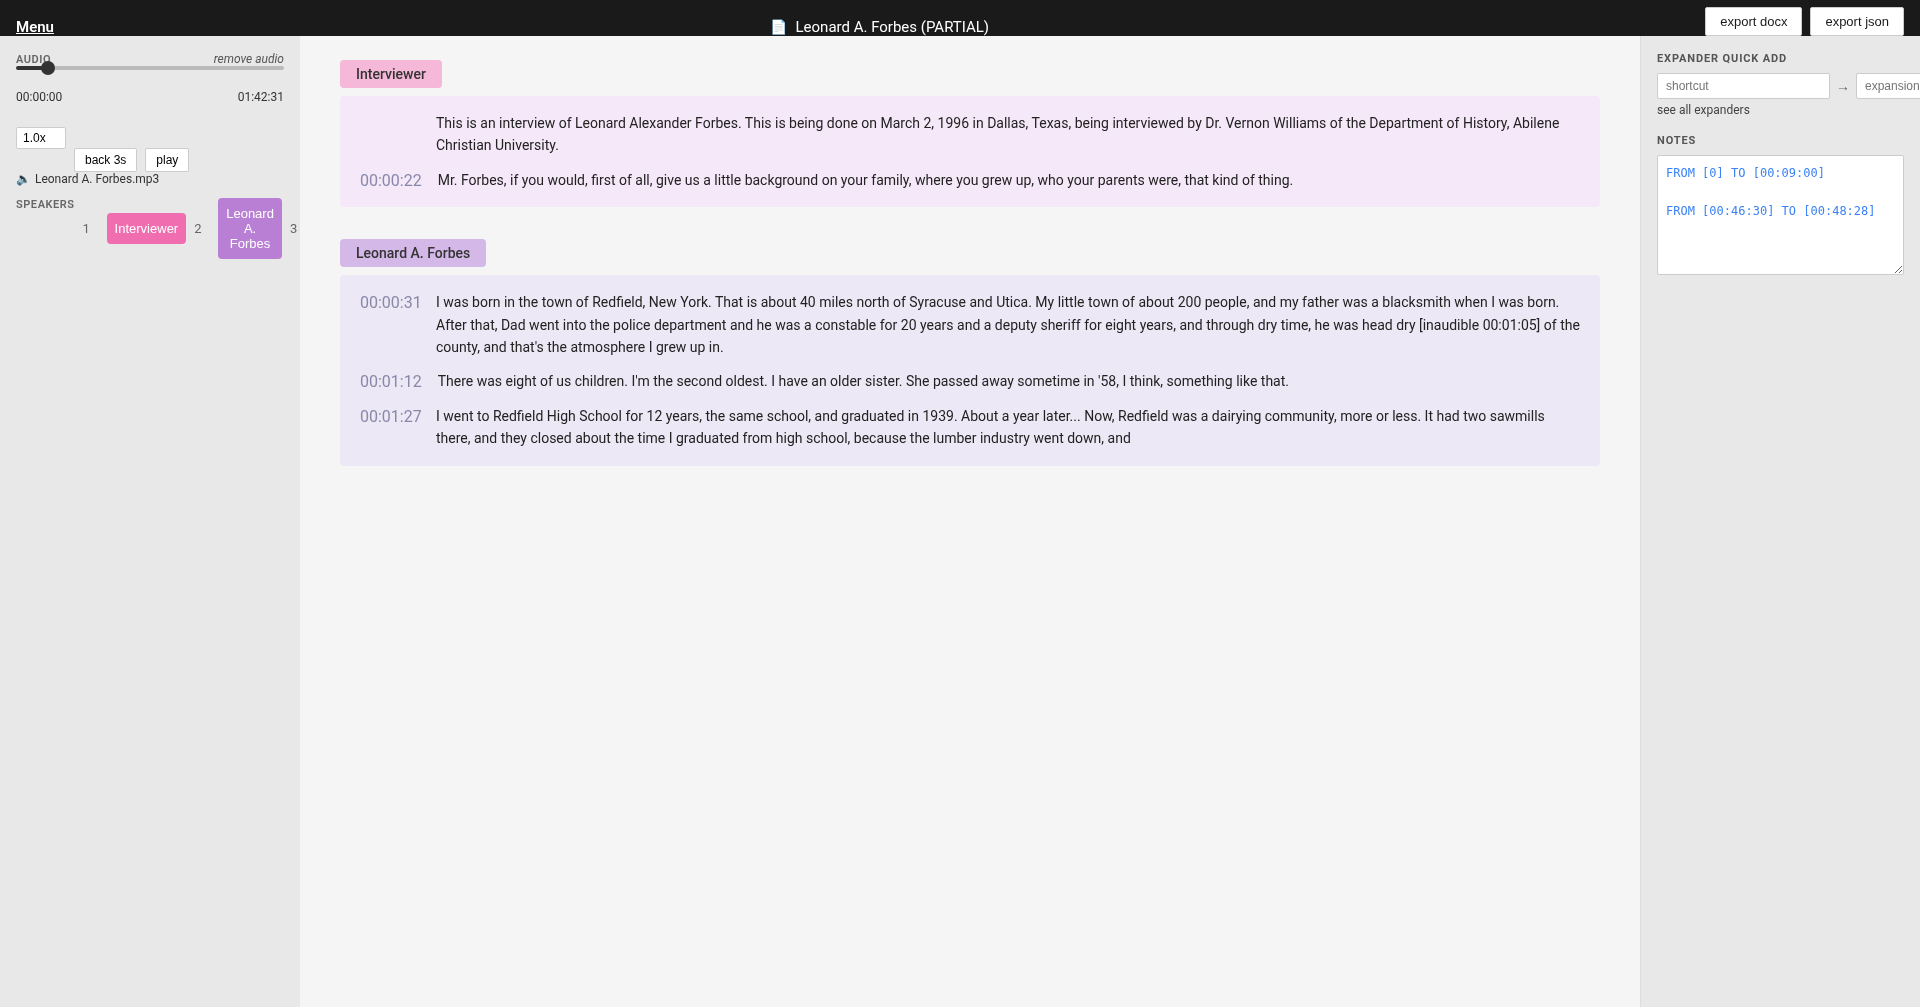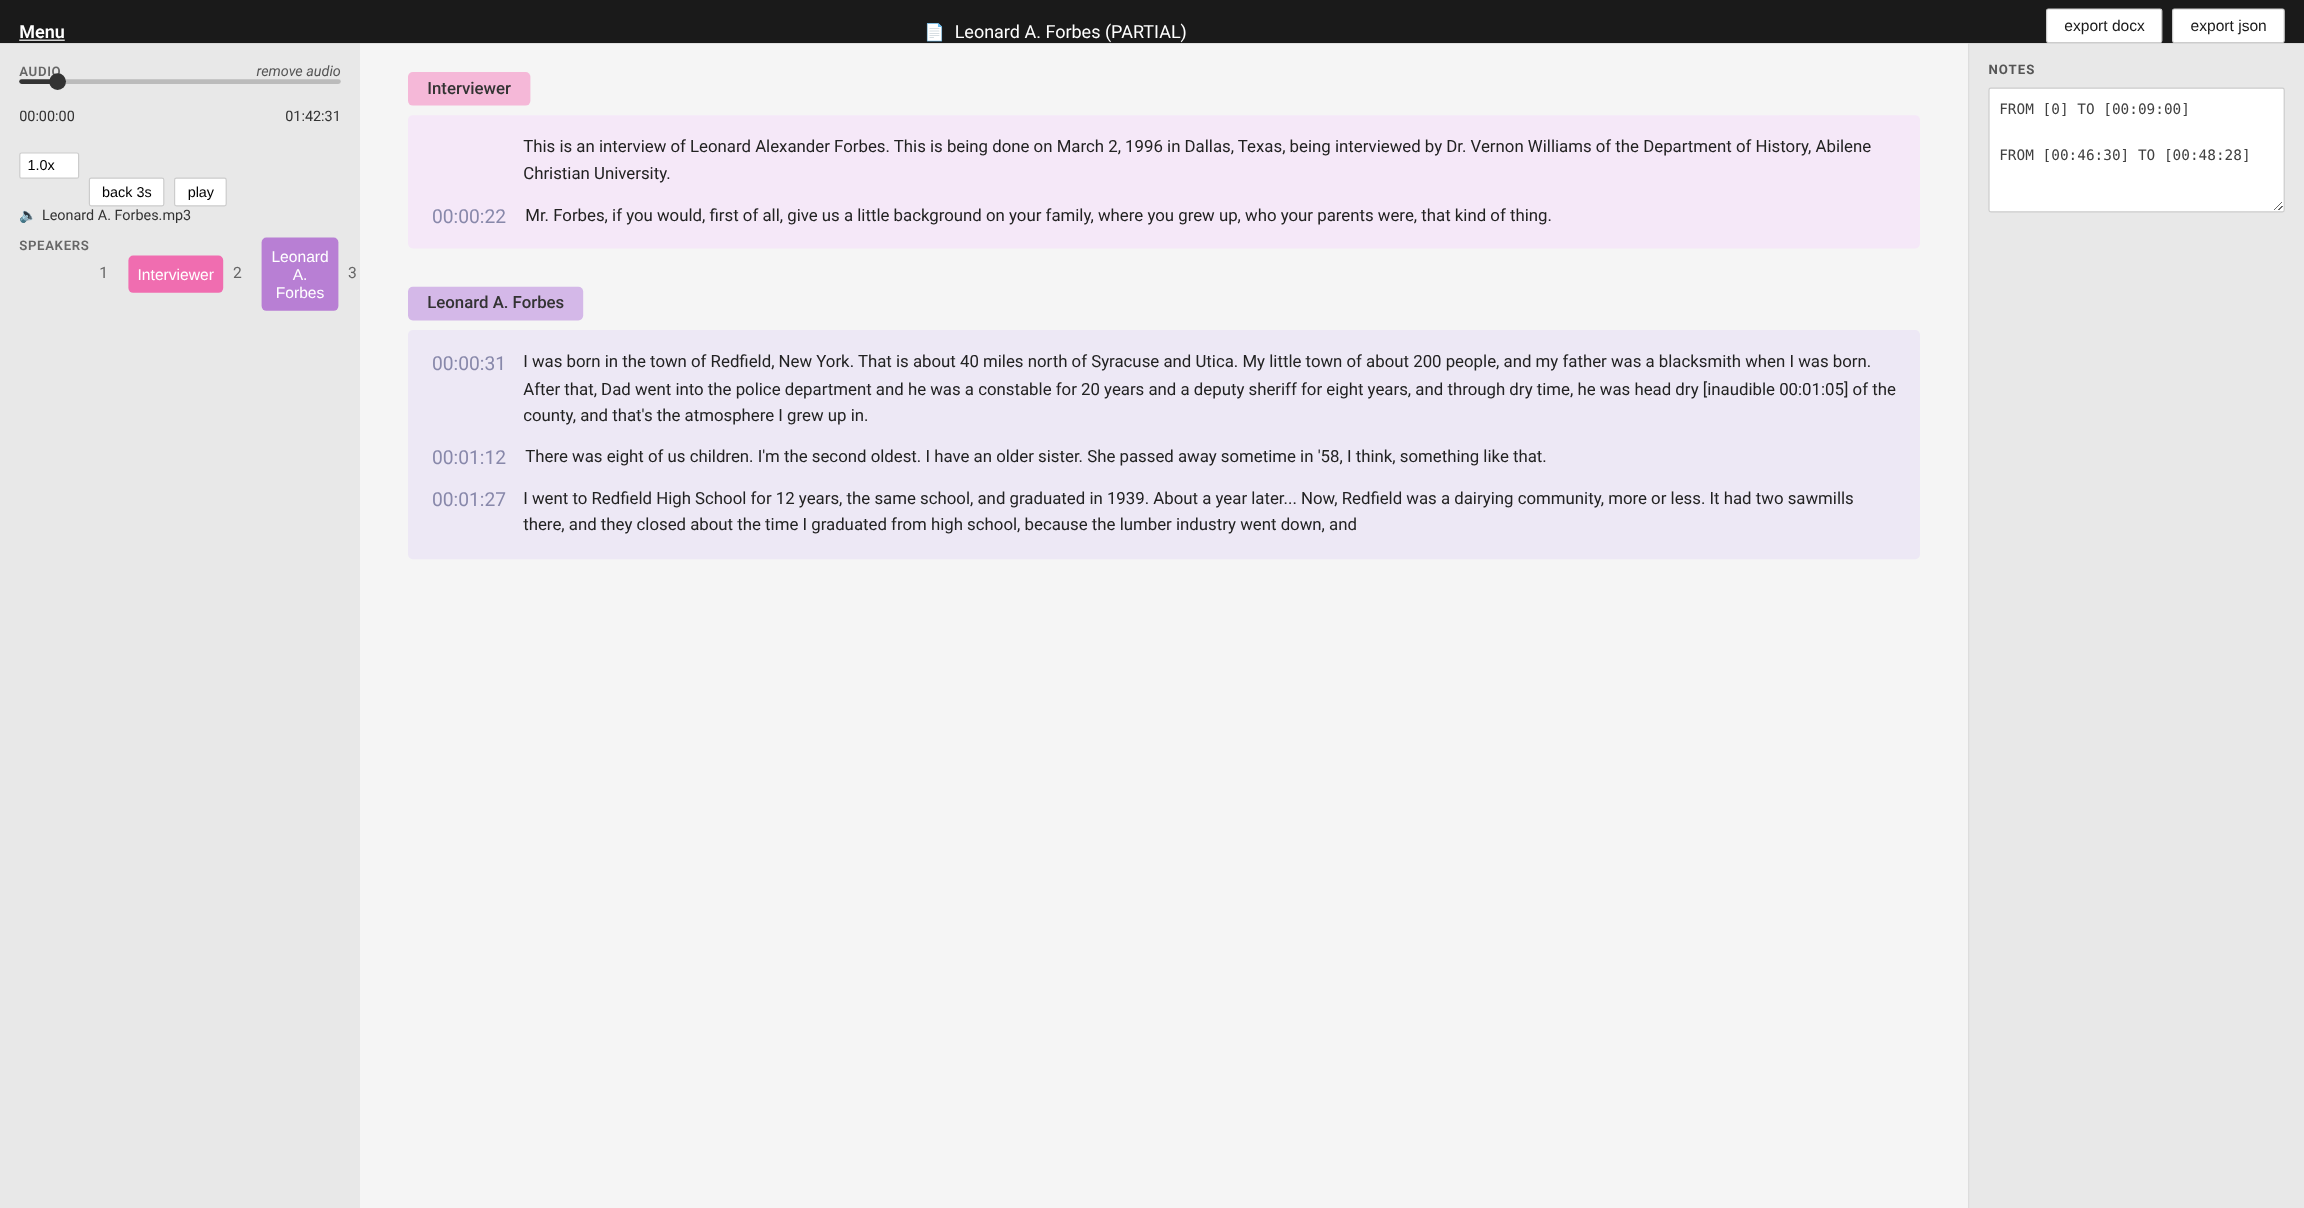--- a/index.html
+++ b/index.html
@@ -293,29 +293,29 @@
       font-size: 14px;
     }
     .see-all-link {
       font-size: 12px;
       color: #444;
       cursor: pointer;
       text-decoration: none;
     }
     .notes-textarea {
       width: 100%;
-      height: 104px;
+      height: 120px;
       border: 1px solid #ccc;
       border-radius: 2px;
       padding: 8px;
       font-size: 12px;
       background: white;
       resize: vertical;
       line-height: 1.6;
-      color: #404040;
+      color: #3b82f6;
     }
 
     
     .transcript::-webkit-scrollbar {
       width: 8px;
     }
     .transcript::-webkit-scrollbar-track {
       background: #e0e0e0;
     }
     .transcript::-webkit-scrollbar-thumb {
@@ -419,20 +419,30 @@
           <span class="timestamp">00:01:27</span>
           <span class="transcript-text">I went to Redfield High School for 12 years, the same school, and graduated in 1939. About a year later... Now, Redfield was a dairying community, more or less. It had two sawmills there, and they closed about the time I graduated from high school, because the lumber industry went down, and</span>
         </div>
       </div>
     </div>
 
   </div>
 
   <div class="right-panel">
 
+    <div>
+      <div class="right-section-title">EXPANDER QUICK ADD</div>
+      <div class="expander-row">
+        <input type="text" class="expander-input" placeholder="shortcut" style="">
+        <span class="expander-arrow">→</span>
+        <input type="text" class="expander-input" placeholder="expansion" style="">
+
+      </div>
+      <a class="see-all-link">see all expanders</a>
+    </div>
 
     <div>
       <div class="right-section-title">NOTES</div>
       <textarea class="notes-textarea" style="">FROM [0] TO [00:09:00]
 
 FROM [00:46:30] TO [00:48:28]</textarea>
     </div>
 
   </div>
 

